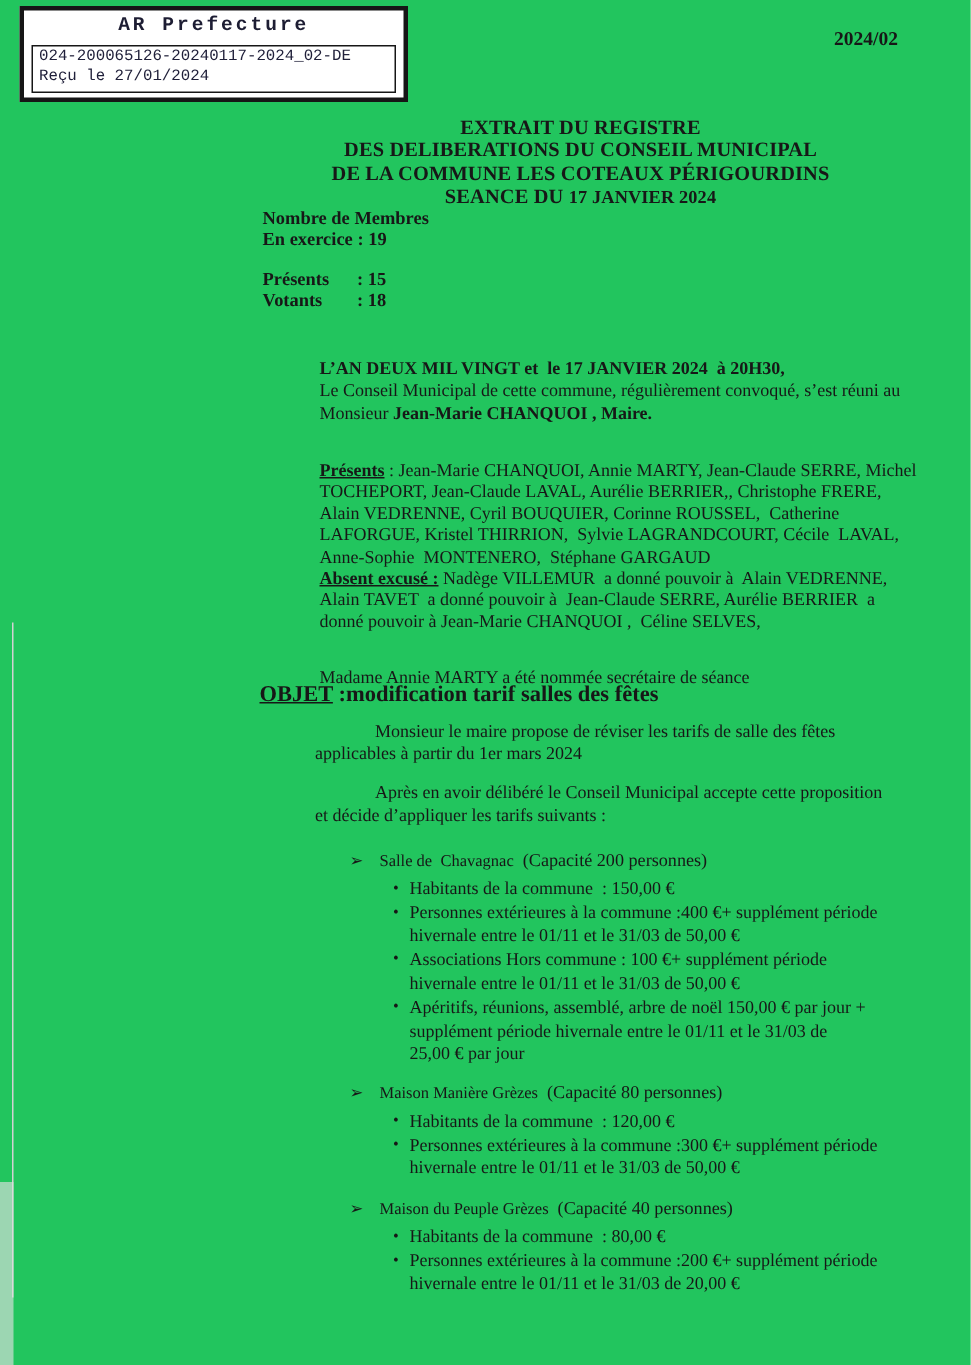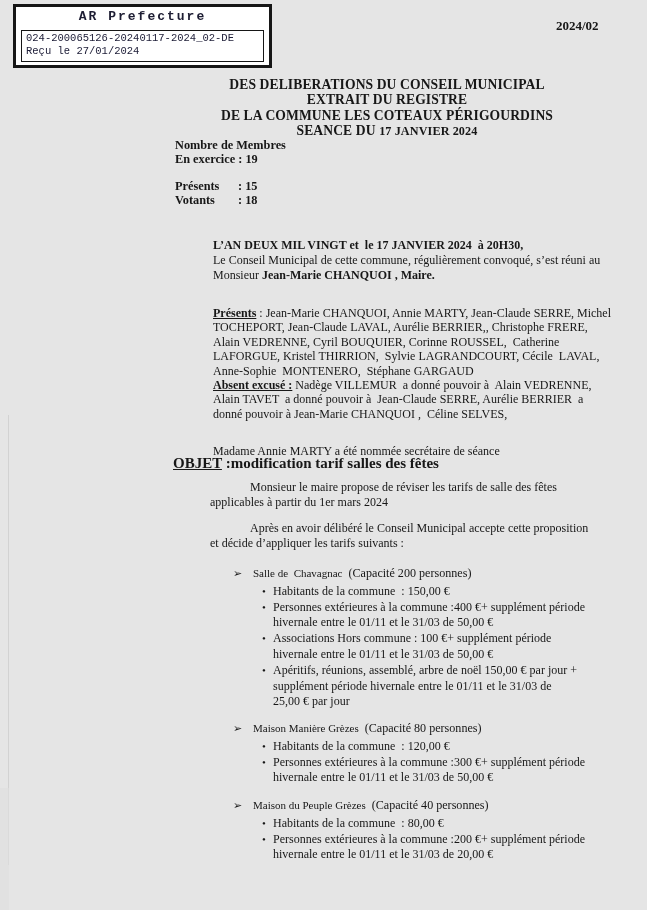--- a/index.html
+++ b/index.html
@@ -4,21 +4,21 @@
 <style>
   html, body { margin: 0; padding: 0; }
   body {
     width: 647px; height: 910px;
     background: #ffffff;
     position: relative;
     overflow: hidden;
     font-family: "Liberation Serif", serif;
     color: #171717;
   }
-  .page { position: absolute; inset: 0; background: #e5e5e5; }
+  .page { position: absolute; inset: 0; background: #22c55e; }
 
   
   .edge-line { position: absolute; left: 8px; top: 415px; width: 1px; height: 450px; background: #d2d2d2; }
   .edge-smudge { position: absolute; left: 0; top: 788px; width: 9px; height: 122px; background: #dedede; opacity: .65; }
 
   
   .stamp {
     position: absolute; left: 13px; top: 4px; width: 259px; height: 64px;
     border: 3px solid #161616; background: #fff;
     font-family: "Liberation Mono", monospace;
@@ -93,22 +93,22 @@
     <div class="stamp-title">AR Prefecture</div>
     <div class="stamp-inner">
       <div class="stamp-line">024-200065126-20240117-2024_02-DE</div>
       <div class="stamp-line">Reçu le 27/01/2024</div>
     </div>
   </div>
 
   <div class="pagenum">2024/02</div>
 
   <div class="doc-title">
+    <div class="t-line">EXTRAIT DU REGISTRE</div>
     <div class="t-line">DES DELIBERATIONS DU CONSEIL MUNICIPAL</div>
-    <div class="t-line">EXTRAIT DU REGISTRE</div>
     <div class="t-line">DE LA COMMUNE LES COTEAUX PÉRIGOURDINS</div>
     <div class="t-line"><span>SEANCE DU </span><span class="sm">17 JANVIER 2024</span></div>
   </div>
 
   <div class="members">
     <div>Nombre de Membres</div>
     <div>En exercice : 19</div>
     <div class="spacer"></div>
     <div class="mrow">
       <span class="mlabel">Présents</span>

